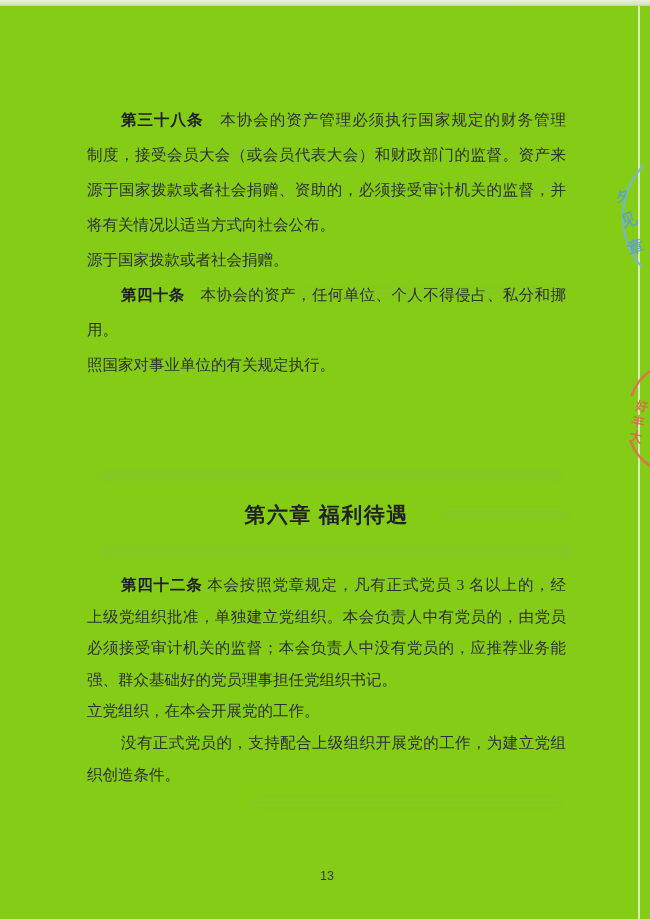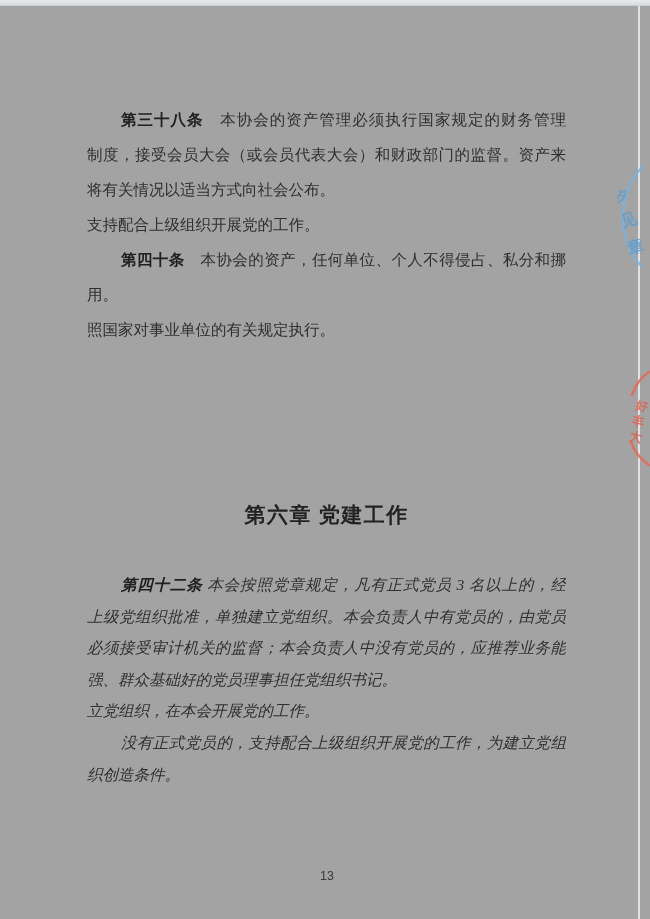--- a/index.html
+++ b/index.html
@@ -3,21 +3,21 @@
 <meta charset="utf-8">
 <style>
   html, body { margin: 0; padding: 0; }
   body {
     width: 650px; height: 919px;
     background: #ffffff;
     overflow: hidden;
     position: relative;
     font-family: "Liberation Serif", "DejaVu Serif", serif;
   }
-  .doc-page { position: absolute; inset: 0; background: #a3a3a3; }
+  .doc-page { position: absolute; inset: 0; background: #84cc16; }
 
   
   .scan-top {
     position: absolute; top: 0; left: 0; right: 0; height: 5px;
     background: linear-gradient(#f6f7f8, #e2e5e8);
     border-bottom: 1px solid #d2d7db;
     opacity: .85;
   }
   .scan-right {
     position: absolute; top: 6px; bottom: 0; left: 638px; width: 2px;
@@ -31,21 +31,21 @@
   .g2 { left: 100px; top: 546px; width: 472px; height: 10px; opacity: .10; }
   .g3 { left: 442px; top: 509px; width: 128px; height: 11px; opacity: .07; }
   .g4 { left: 300px; top: 288px; width: 258px; height: 9px;  opacity: .06; }
   .g5 { left: 250px; top: 798px; width: 312px; height: 9px;  opacity: .06; }
 
   
   .sec { position: absolute; left: 87px; width: 479px; color: #2f2f31; }
   .sec1 { top: 102px; }
   .sec2 { top: 569px; }
   .sec1 .line { height: 35px;   line-height: 35px; }
-  .sec2 .line { height: 31.6px; line-height: 31.6px; font-style: italic; }
+  .sec2 .line { height: 31.6px; line-height: 31.6px; }
   .line {
     font-size: 15.5px;
     letter-spacing: 0;
     white-space: normal;
     overflow: hidden;
   }
   .fill { text-align: justify; text-align-last: justify; }
   .last { text-align: left; }
   .indent { padding-left: 34px; box-sizing: border-box; }
   .art { font-weight: 700; color: #202022; }
@@ -82,28 +82,29 @@
   <div class="scan-right"></div>
   <div class="ghost g1"></div>
   <div class="ghost g2"></div>
   <div class="ghost g3"></div>
   <div class="ghost g4"></div>
   <div class="ghost g5"></div>
 
   <div class="sec sec1">
     <div class="line fill indent"><span class="art">第三十八条</span><span>　本协会的资产管理必须执行国家规定的财务管理</span></div>
     <div class="line fill"><span>制度，接受会员大会（或会员代表大会）和财政部门的监督。资产来</span></div>
+    <div class="line fill"><span>源于国家拨款或者社会捐赠、资助的，必须接受审计机关的监督，并</span></div>
     <div class="line last"><span>将有关情况以适当方式向社会公布。</span></div>
-    <div class="line last"><span>支持配合上级组织开展党的工作。</span></div>
+    <div class="line last"><span>源于国家拨款或者社会捐赠。</span></div>
     <div class="line fill indent"><span class="art">第四十条</span><span>　本协会的资产，任何单位、个人不得侵占、私分和挪</span></div>
     <div class="line last"><span>用。</span></div>
     <div class="line last"><span>照国家对事业单位的有关规定执行。</span></div>
   </div>
 
-  <h2 class="chapter">第六章 党建工作</h2>
+  <h2 class="chapter">第六章 福利待遇</h2>
 
   <div class="sec sec2">
     <div class="line fill indent"><span class="art">第四十二条</span><span> 本会按照党章规定，凡有正式党员 3 名以上的，经</span></div>
     <div class="line fill"><span>上级党组织批准，单独建立党组织。本会负责人中有党员的，由党员</span></div>
     <div class="line fill"><span>必须接受审计机关的监督；本会负责人中没有党员的，应推荐业务能力</span></div>
     <div class="line last"><span>强、群众基础好的党员理事担任党组织书记。</span></div>
     <div class="line last"><span>立党组织，在本会开展党的工作。</span></div>
     <div class="line fill indent"><span>没有正式党员的，支持配合上级组织开展党的工作，为建立党组</span></div>
     <div class="line last"><span>织创造条件。</span></div>
   </div>

